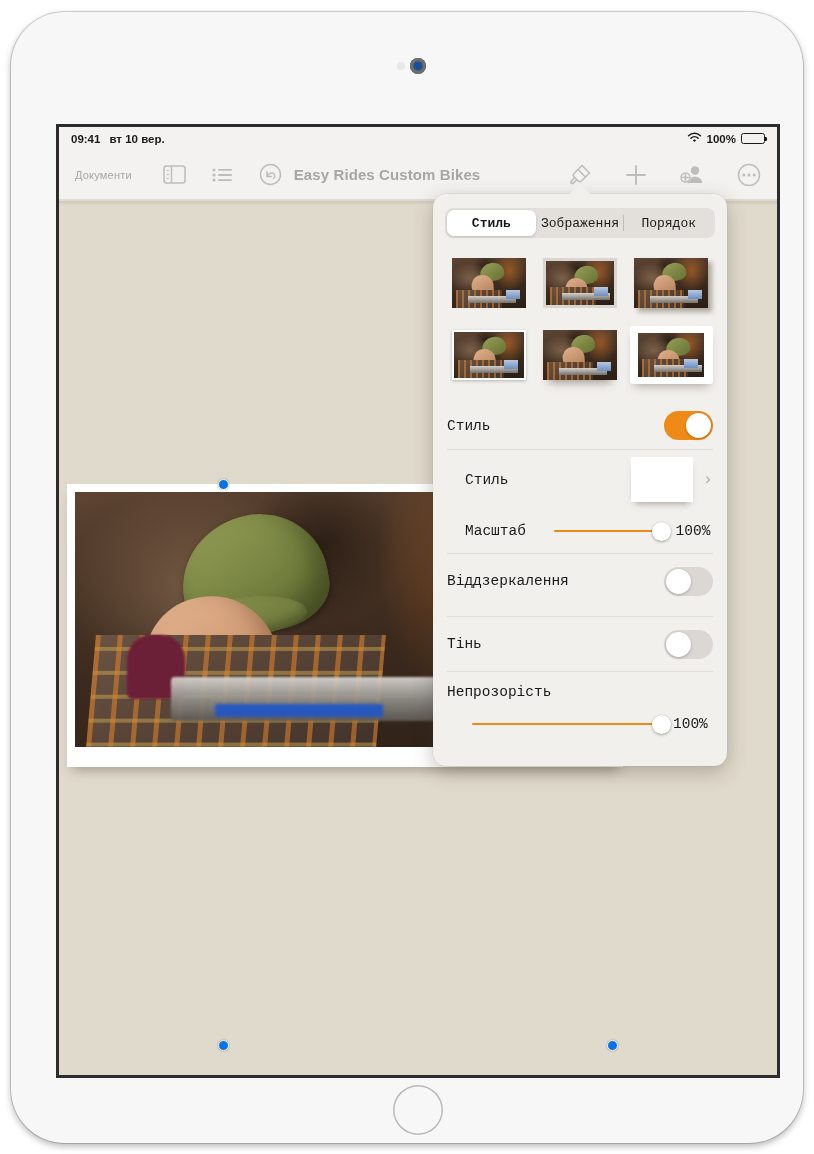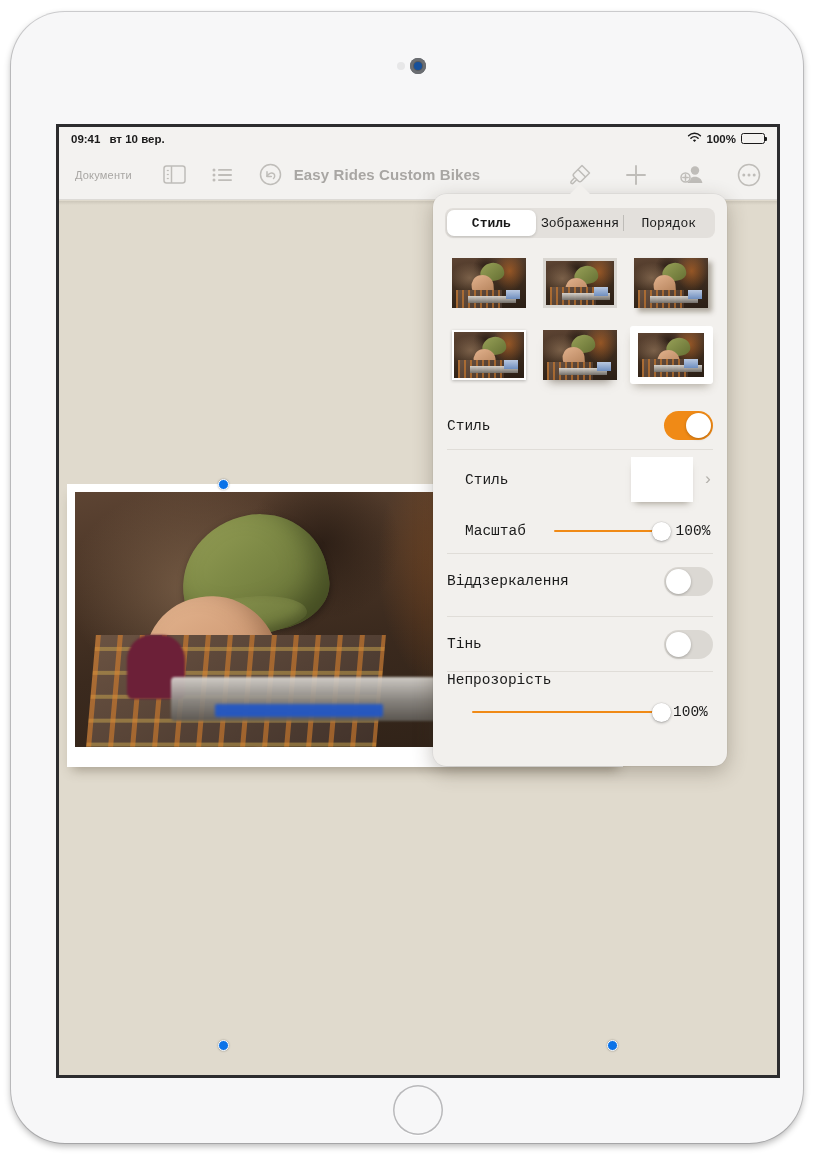--- a/index.html
+++ b/index.html
@@ -319,21 +319,21 @@
     position: relative;
   }
   .slider.wide { width: 190px; }
   .slider-knob {
     position: absolute; right: -9px; top: -8px;
     width: 19px; height: 19px; border-radius: 50%; background: #fff;
     box-shadow: 0 1px 3px rgba(0,0,0,.30), 0 0 0 .5px rgba(0,0,0,.08);
   }
   .slider-val { font-size: 14.5px; color: #1a1a1a; min-width: 40px; }
 
-  .opacity-block { margin: 0 14px; border-top: 1px solid #e0ddd8; padding: 0 0 4px 0; }
+  .opacity-block { margin: 0 14px; border-top: 1px solid #e0ddd8; padding: 12px 0 4px 0; }
   .opacity-label { font-size: 14.5px; color: #1a1a1a; }
   .opacity-slider-row { display: flex; align-items: center; gap: 11px; margin-top: 16px; justify-content: flex-end; }
 </style>
 </head>
 <body>
 
 <div id="device">
   <div id="sensor"></div>
   <div id="camera"></div>
 

